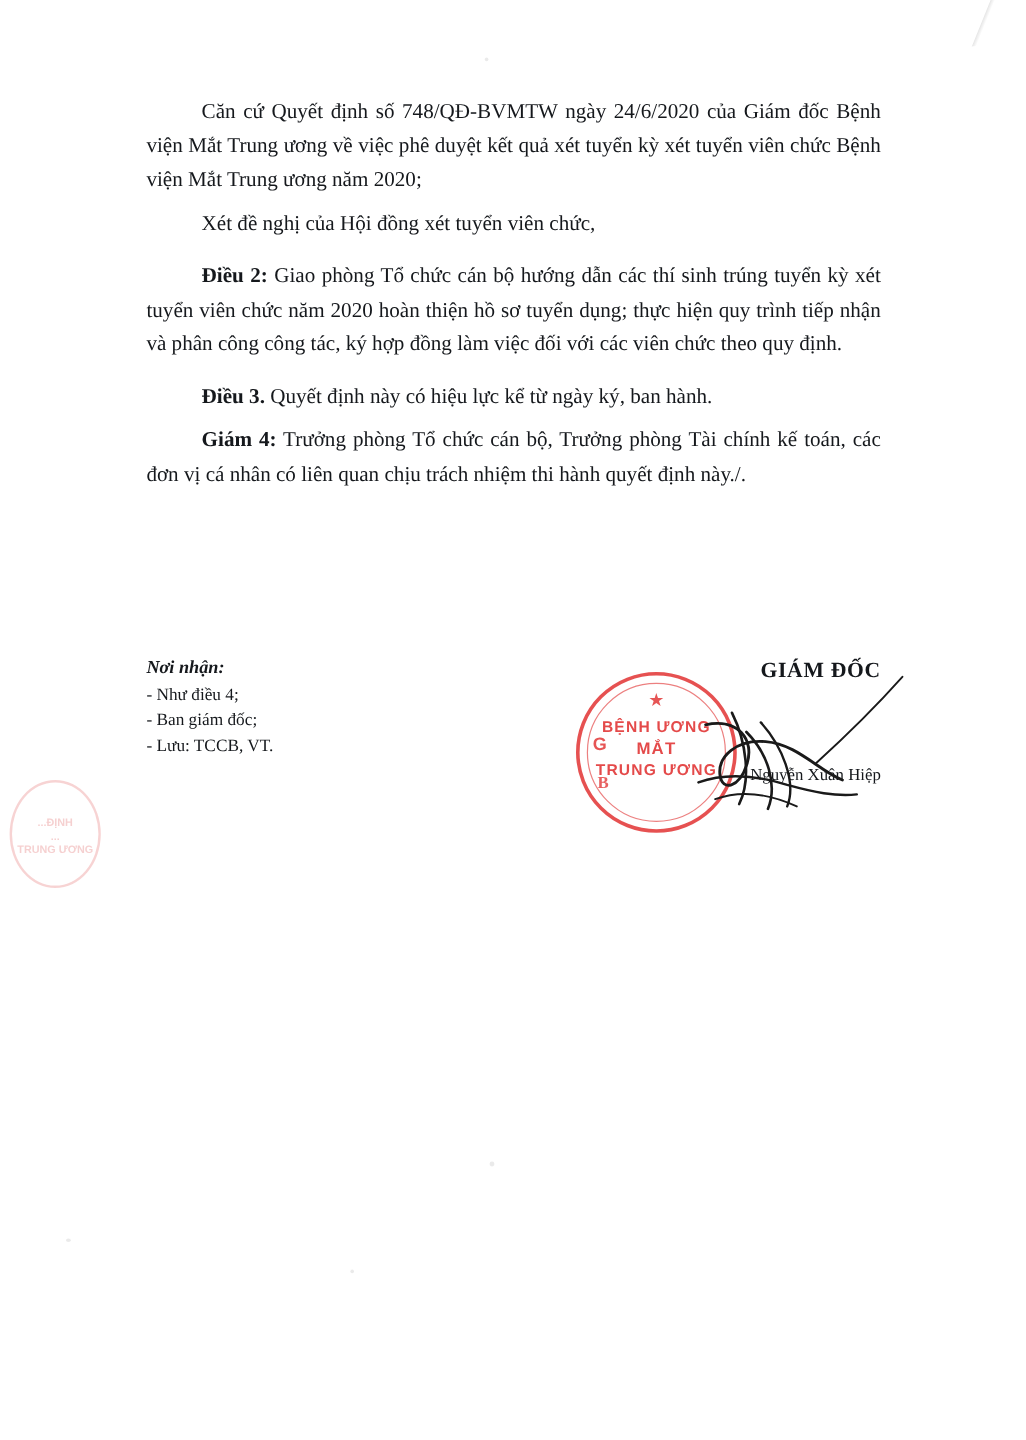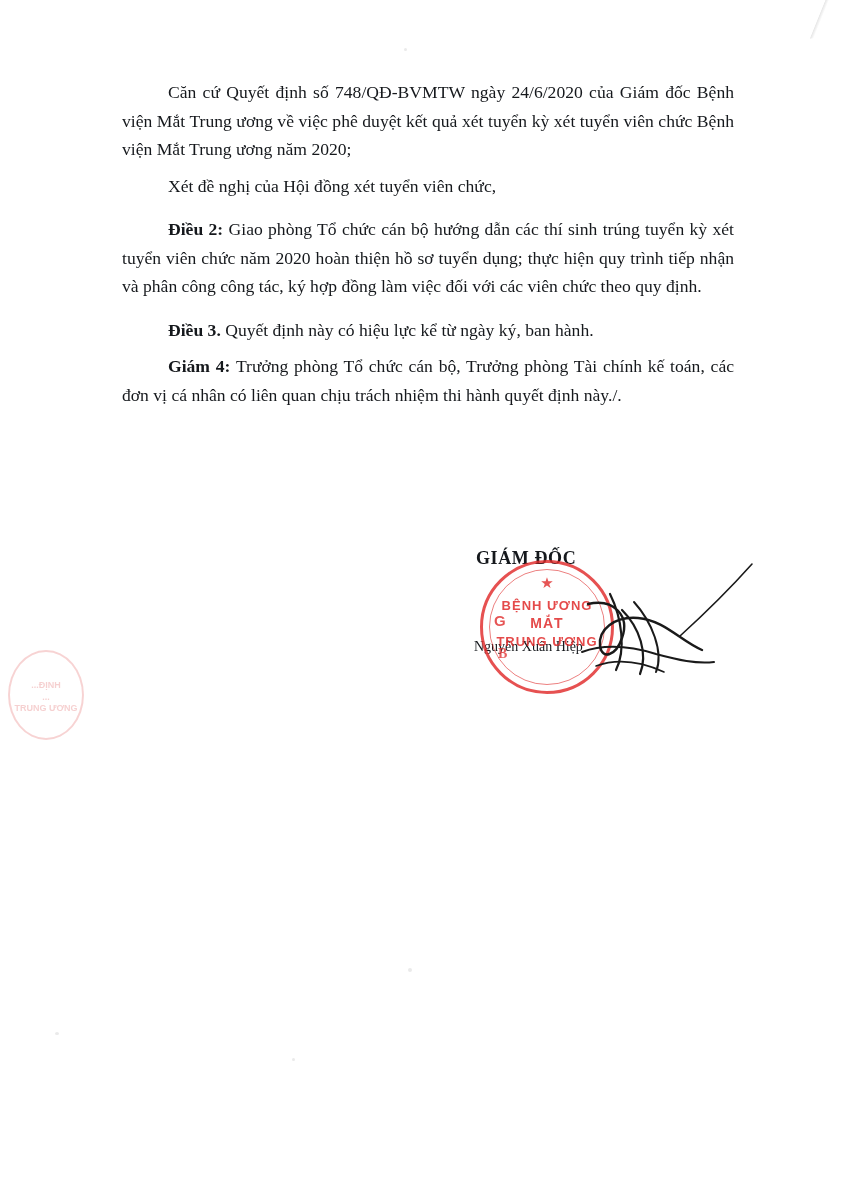--- a/index.html
+++ b/index.html
@@ -100,21 +100,21 @@
   .recipients .rec-item {
     font-size: 14.4px;
     line-height: 1.48;
   }
 
   .signature {
     position: absolute;
     left: 330px;
     top: 0;
     width: 282px;
-    text-align: left;
+    text-align: right;
   }
   .sig-title {
     font-weight: bold;
     font-size: 18px;
     letter-spacing: .6px;
     margin-left: 24px;
   }
   .sig-name {
     font-weight: normal;
     font-size: 14px;
@@ -247,20 +247,26 @@
 
     <p class="para"><span class="art-label">Điều 3.</span><span> Quyết định này có hiệu lực kể từ ngày ký, ban hành.</span></p>
     <div class="gap-sm"></div>
 
     <p class="para"><span class="art-label">Giám 4:</span><span> Trưởng phòng Tổ chức cán bộ, Trưởng phòng Tài chính kế toán, các đơn vị cá nhân có liên quan chịu trách nhiệm thi hành quyết định này./.</span></p>
 
   </div>
 
   <div class="footer">
 
+    <div class="recipients">
+      <div class="rec-title">Nơi nhận:</div>
+      <div class="rec-item">- Như điều 4;</div>
+      <div class="rec-item">- Ban giám đốc;</div>
+      <div class="rec-item">- Lưu: TCCB, VT.</div>
+    </div>
 
     <div class="signature">
       <div class="sig-title">GIÁM ĐỐC</div>
       <div class="sig-name">Nguyễn Xuân Hiệp</div>
     </div>
 
     <div class="stamp">
       <div class="ring-outer"></div>
       <div class="ring-inner"></div>
       <div class="star">★</div>

